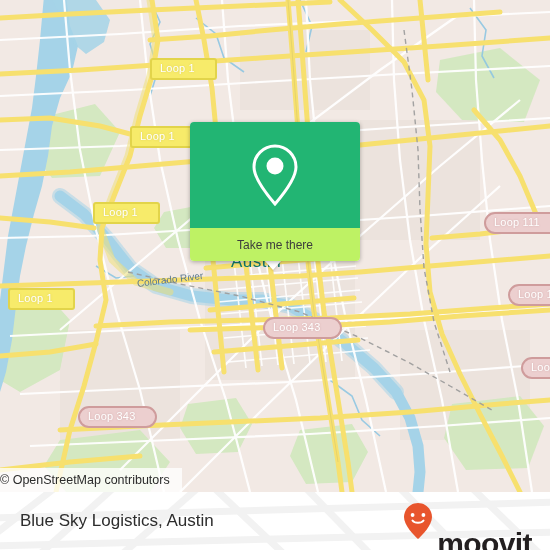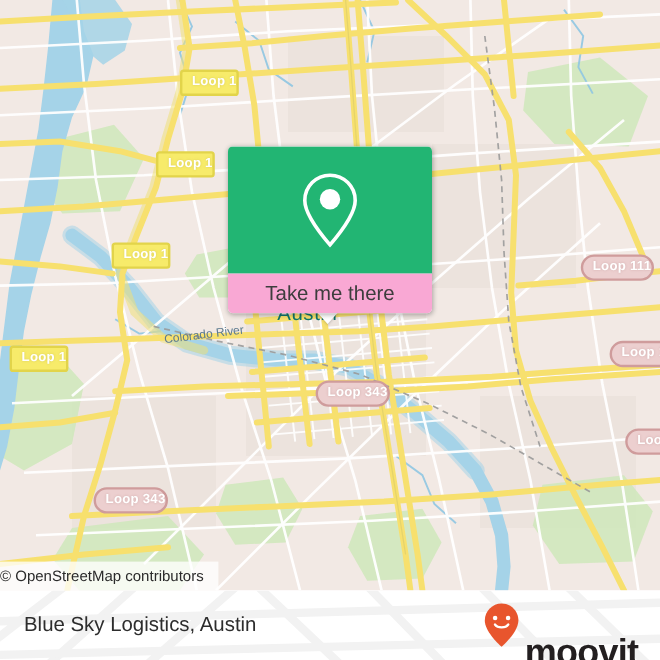--- a/index.html
+++ b/index.html
@@ -28,24 +28,24 @@
     height: 492px;
     background: #f2e9e4;
     overflow: hidden;
   }
   .map-svg { position: absolute; left: 0; top: 0; }
 
   
   .shield {
     position: absolute;
     font-size: 11px;
-    font-weight: bold;
+    font-weight: normal;
     color: #ffffff;
     line-height: 1;
-    padding: 3px 0 4px 8px;
+    padding: 3px 20px 4px 8px;
     white-space: nowrap;
     letter-spacing: 0.2px;
   }
   .shield.yellow {
     background: #f7eb6a;
     border: 2px solid #e2d44a;
     border-radius: 3px;
     color: #ffffff;
     text-shadow: 0 0 2px rgba(160,150,60,0.35);
   }
@@ -85,26 +85,26 @@
   }
   .popup-top {
     height: 106px;
     background: #22b573;
     display: flex;
     align-items: center;
     justify-content: center;
   }
   .popup-footer {
     height: 33px;
-    background: #f9a8d4;
+    background: #bef264;
     display: flex;
     align-items: center;
     justify-content: center;
     color: #3d3d3d;
-    font-size: 17px;
+    font-size: 12px;
   }
   .popup-tail {
     position: absolute;
     left: 264px;
     top: 260px;
     width: 0; height: 0;
     border-left: 9px solid transparent;
     border-right: 9px solid transparent;
     border-top: 10px solid #ffffff;
     filter: drop-shadow(0 1px 1px rgba(0,0,0,0.18));

